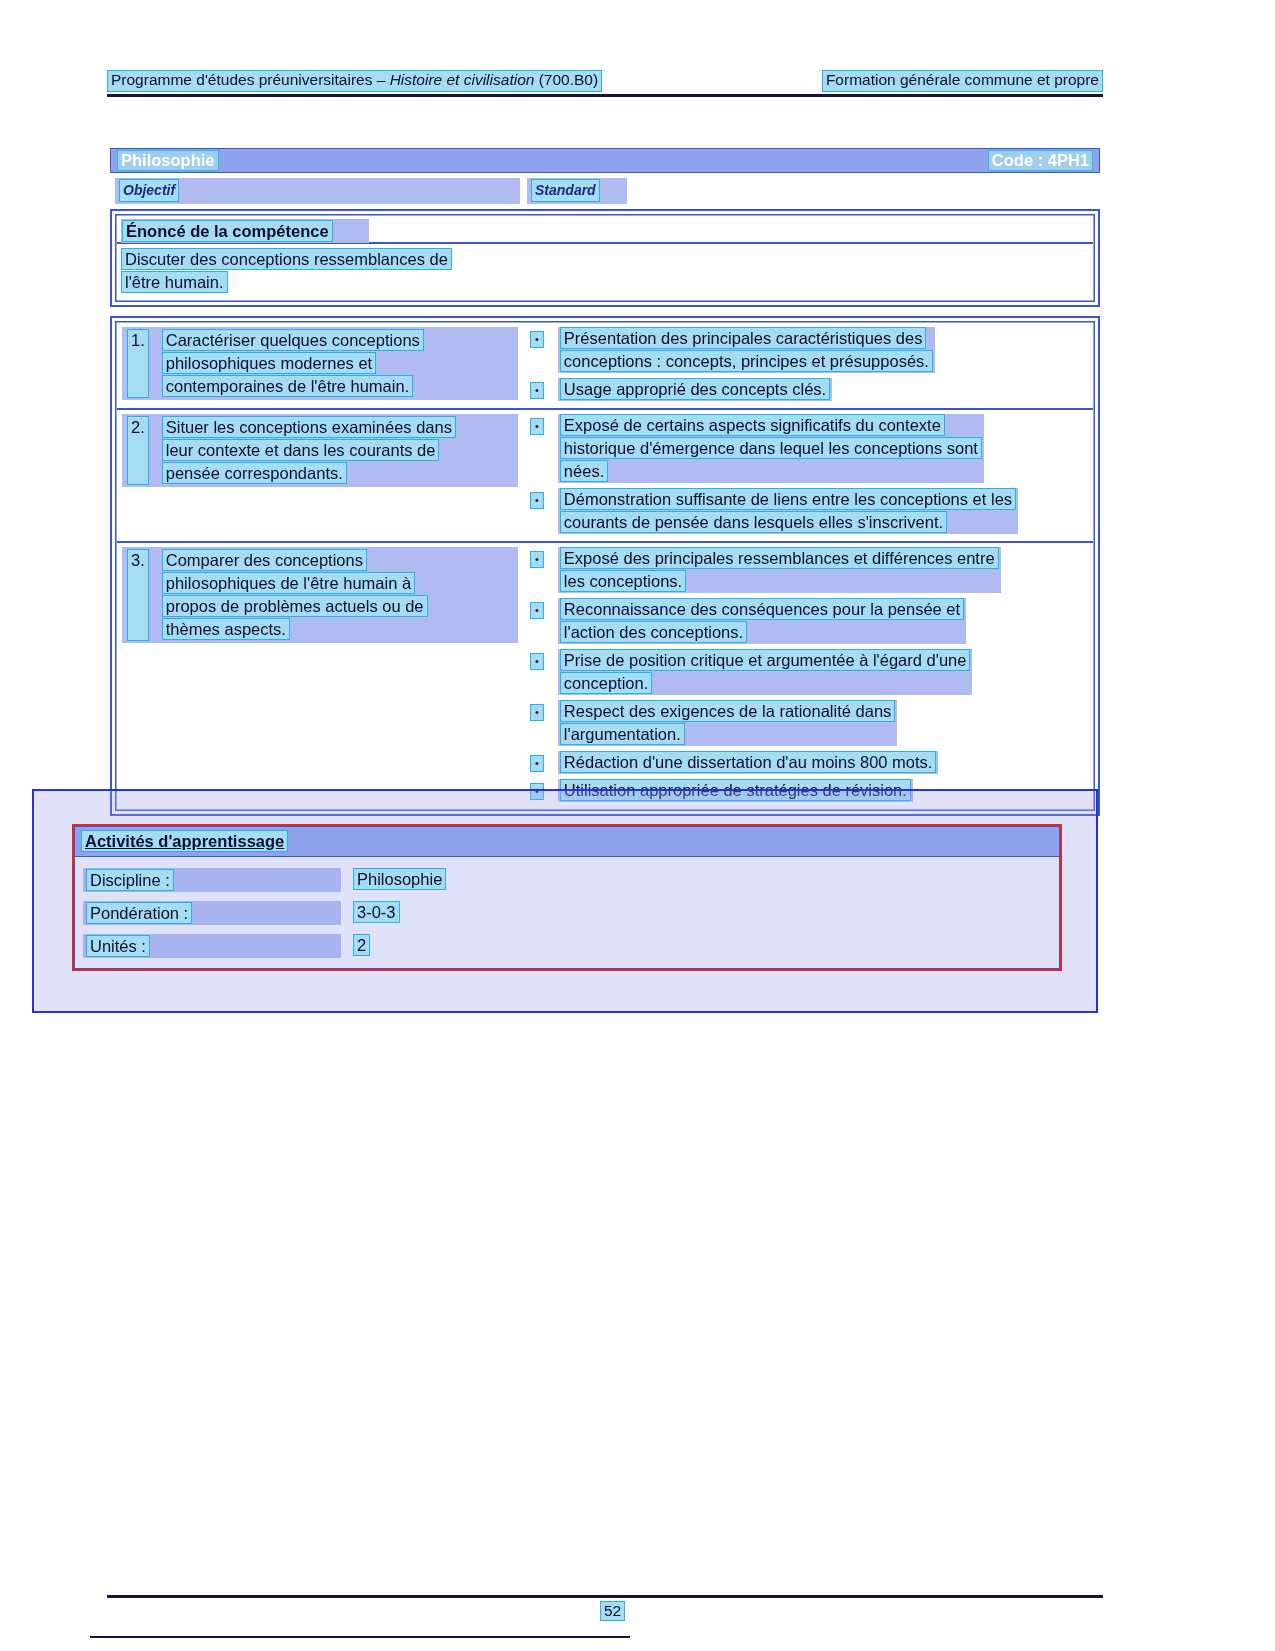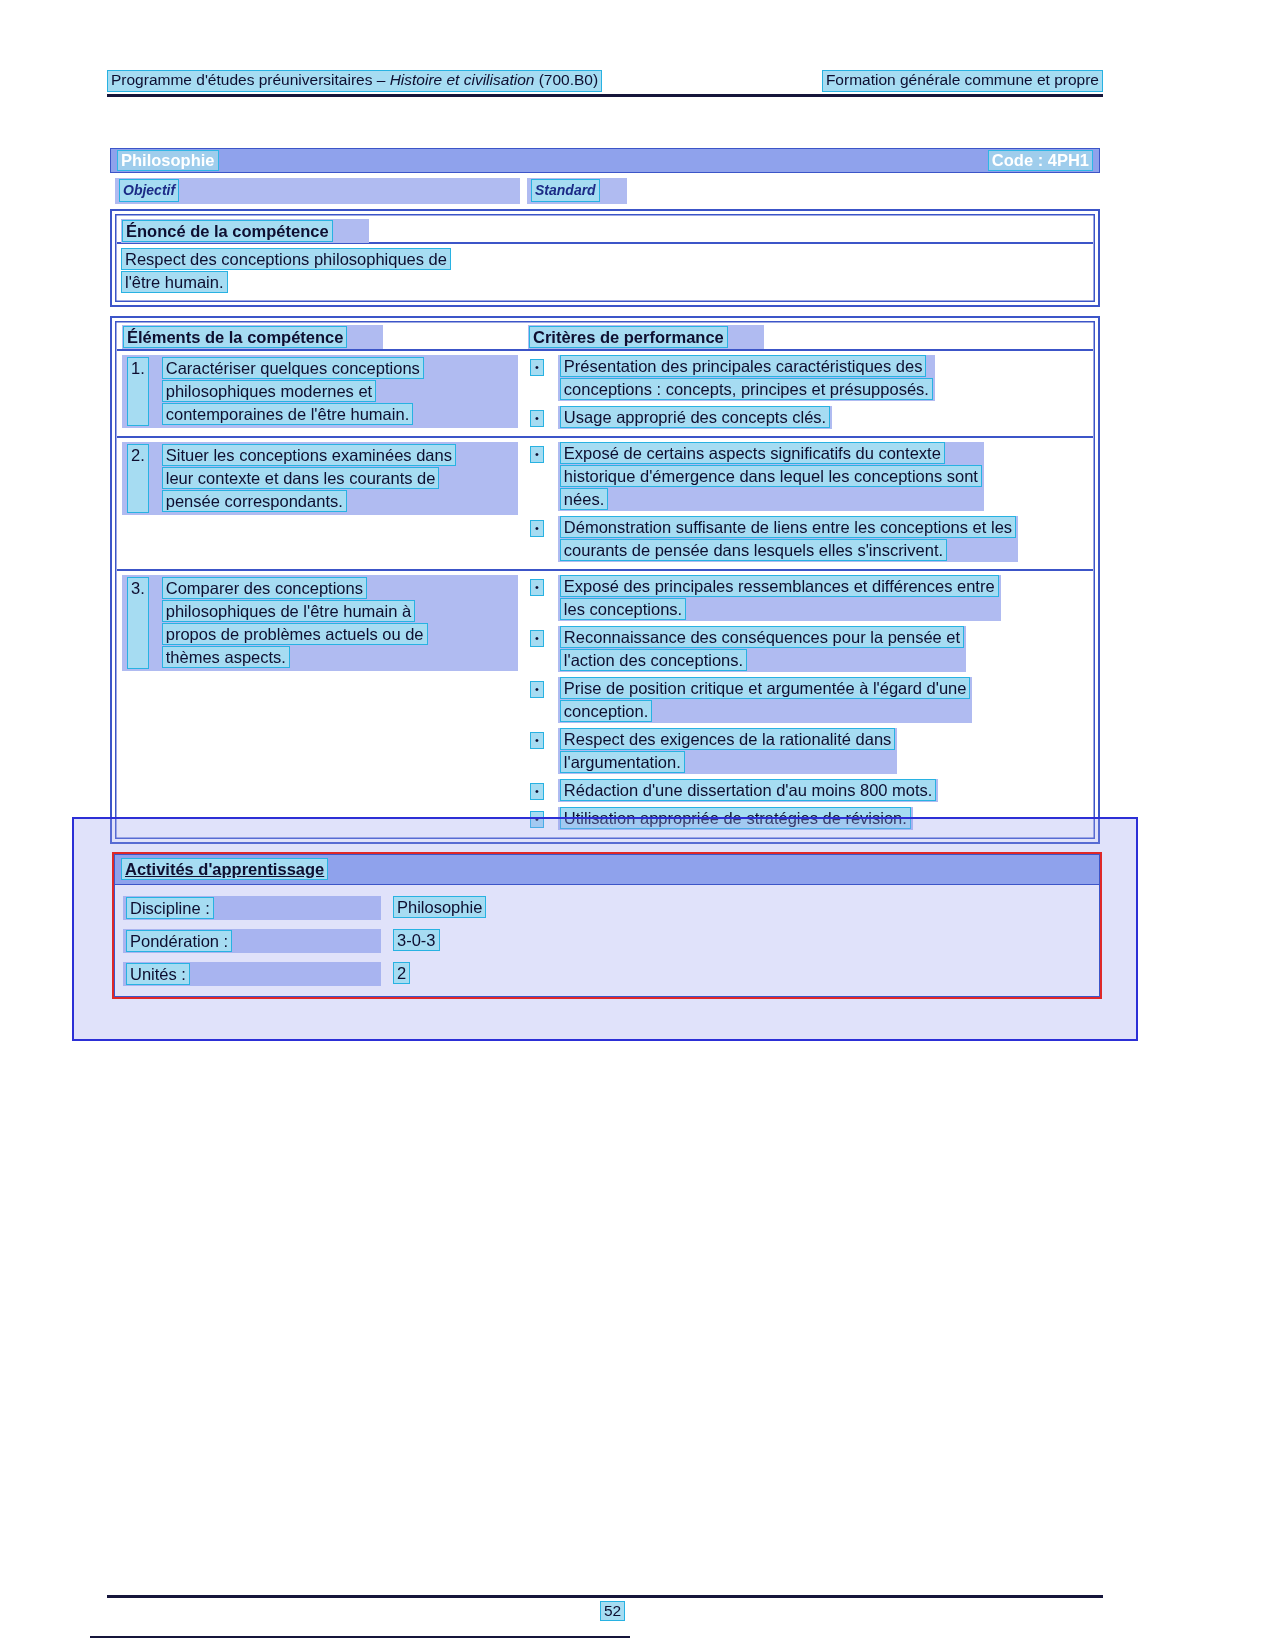--- a/index.html
+++ b/index.html
@@ -66,21 +66,21 @@
   .cell-cr{flex:1;padding:4px 6px 7px 10px;}
   .el-block{background:var(--lav);display:flex;width:100%;padding:2px 2px 2px 5px;}
   .el-num{flex:none;}
   .el-lines{margin-left:13px;}
   .crit-item{display:flex;align-items:flex-start;width:fit-content;}
   .crit-item + .crit-item{margin-top:5px;}
   .hl.bullet{font-size:11px;line-height:13px;padding:1px 4px;margin-top:4px;flex:none;}
   .crit-lines{background:var(--lav);margin-left:14px;padding:0 2px;}
 
   
-  .overlay-region{position:relative;z-index:2;margin:-27px 0 0 72px;width:1066px;
+  .overlay-region{position:relative;z-index:2;margin:-27px 0 0 32px;width:1066px;
                   border:2px solid var(--ovl);background:rgba(152,160,240,0.30);
                   padding:33px 38px 40px 38px;}
   .act-box{width:990px;border:2.5px solid var(--red);background:transparent;}
   .act-inner{border:1.5px solid var(--blue);}
   .act-header{background:var(--peri);border-bottom:1.5px solid var(--blue);
               padding:3px 6px;height:30px;}
   .act-body{padding:2px 0 10px;}
   .act-row{display:flex;margin:9px 8px 0;height:24px;}
   .act-label{background:#a8b4f0;width:258px;height:24px;padding:1px 3px;}
   .act-value{margin-left:12px;}
@@ -115,30 +115,26 @@
     <div class="head-bar std">
       <span class="hl h">Standard</span>
     </div>
   </div>
 
   <div class="dbox enonce-box">
     <div class="box-header">
       <span class="lav-wrap"><span class="hl b">Énoncé de la compétence</span></span>
     </div>
     <div class="box-body">
-      <div class="line"><span class="hl">Respect des conceptions philosophiques de</span></div>
+      <div class="line"><span class="hl">Discuter des conceptions ressemblances de</span></div>
       <div class="line"><span class="hl">l'être humain.</span></div>
     </div>
   </div>
 
   <div class="dbox comp-table">
-    <div class="t-header">
-      <div class="th1"><span class="lav-wrap"><span class="hl b">Éléments de la compétence</span></span></div>
-      <div class="th2"><span class="lav-wrap"><span class="hl b">Critères de performance</span></span></div>
-    </div>
 
     <div class="t-row">
       <div class="cell-el">
         <div class="el-block">
           <span class="hl el-num">1.</span>
           <div class="el-lines">
             <div class="line"><span class="hl">Caractériser quelques conceptions</span></div>
             <div class="line"><span class="hl">philosophiques modernes et</span></div>
             <div class="line"><span class="hl">contemporaines de l'être humain.</span></div>
           </div>

